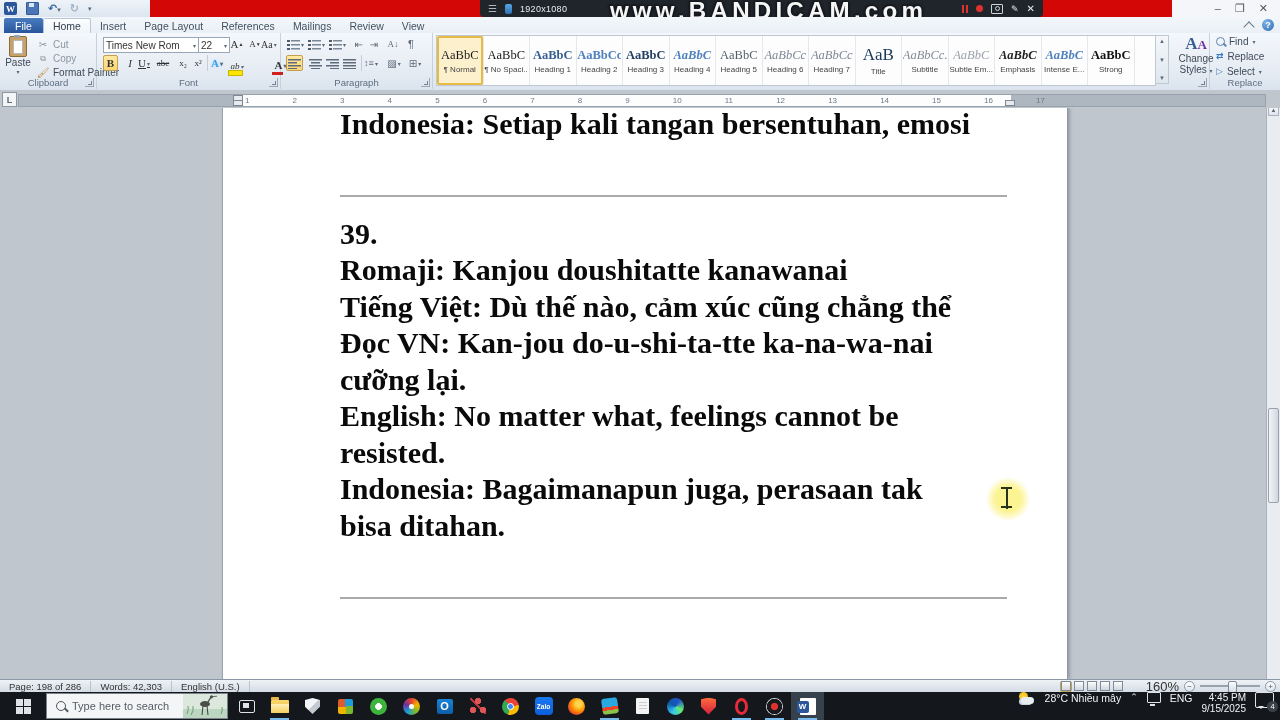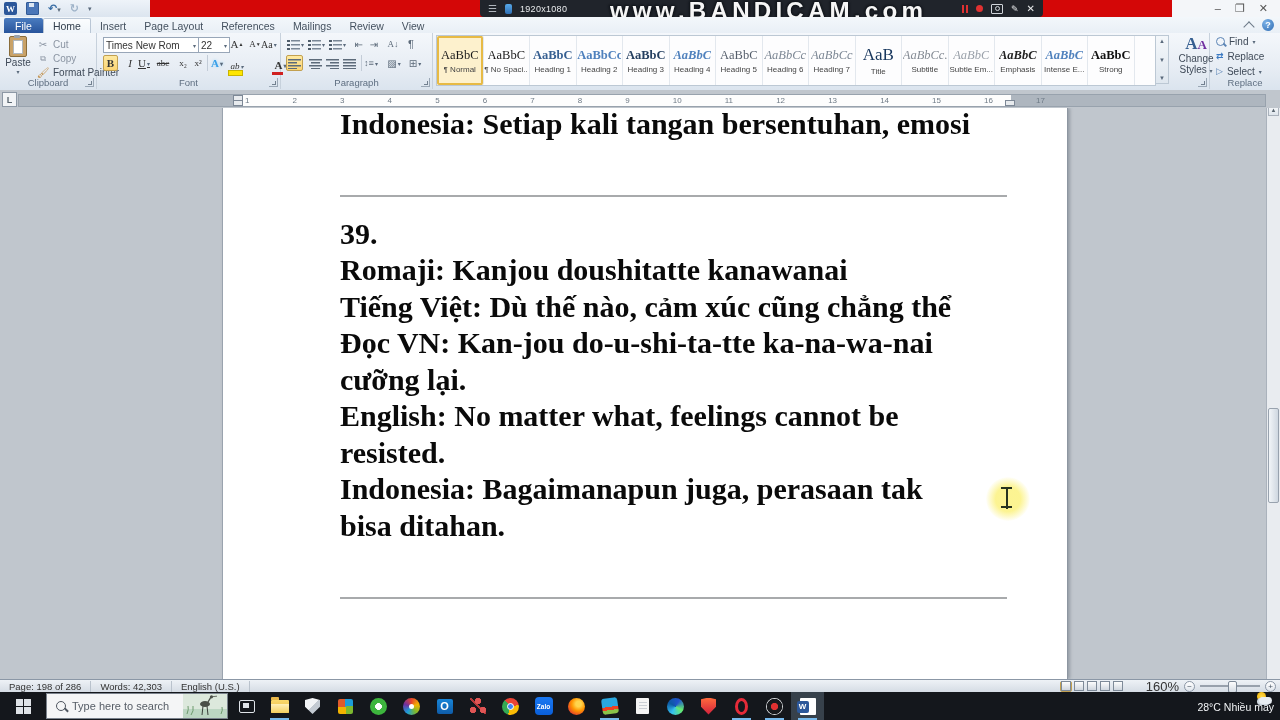--- a/index.html
+++ b/index.html
@@ -199,21 +199,21 @@
   .tb-firefox .ic{width:17px;height:17px;margin:1px auto;border-radius:50%;background:radial-gradient(circle at 62% 35%,#ffd54d 0 18%,#ff9500 45%,#e3412b 78%,#c22e8a 100%);}
   .tb-bluestacks .ic{width:16px;height:16px;margin:1.5px auto;border-radius:3px;background:linear-gradient(180deg,#2aa8e0 0 55%,#ef4323 55% 75%,#8bc34a 75%);transform:rotate(-8deg);}
   .tb-notepad .ic{width:13px;height:16px;margin:1.5px auto;background:#f4f4f4;border-radius:1px;background-image:linear-gradient(#c9ced4 0 0),linear-gradient(#c9ced4 0 0),linear-gradient(#c9ced4 0 0);background-size:8px 1px;background-position:2.5px 4px,2.5px 7px,2.5px 10px;background-repeat:no-repeat;}
   .tb-edge .ic{width:17px;height:17px;margin:1px auto;border-radius:50%;background:conic-gradient(from 120deg,#66eb6e,#35c1f1,#0c59a4,#2052cc,#66eb6e);}
   .tb-brave .ic{width:15px;height:17px;margin:1px auto;background:linear-gradient(180deg,#ff6a3d,#d21f3c);clip-path:polygon(0 10%,50% 0,100% 10%,100% 55%,50% 100%,0 55%);}
   .tb-opera .ic{width:11px;height:15px;margin:2px auto;border:3.5px solid #e62b39;border-radius:50%;box-sizing:content-box;width:7px;height:11px;}
   .tb-bandicam .ic{width:17px;height:17px;margin:1px auto;border-radius:50%;background:radial-gradient(circle,#e03131 0 28%,#17191d 32% 62%,#d8dbde 66% 82%,#17191d 85%);}
   .tb-word .ic{width:16px;height:17px;margin:1px auto;background:#fff;border-radius:1px;}
   .tb-word .ic::after{content:"W";position:absolute;left:-3px;top:3px;width:12px;height:12px;background:#2b579a;border-radius:2px;color:#fff;font-size:8px;font-weight:bold;display:flex;align-items:center;justify-content:center;font-style:normal;}
   
-  .tray{position:absolute;right:0;top:0;height:28px;display:flex;align-items:flex-end;gap:9px;padding-right:6px;color:#f2f4f6;font-size:10.5px;flex-direction:column;}
+  .tray{position:absolute;right:0;top:0;height:28px;display:flex;align-items:flex-start;gap:9px;padding-right:6px;color:#f2f4f6;font-size:10.5px;}
   .weather-ic{width:18px;height:14px;position:relative;}
   .weather-ic::before{content:"";position:absolute;left:1px;top:0;width:9px;height:9px;border-radius:50%;background:radial-gradient(circle,#ffd94d,#f2b200);}
   .weather-ic::after{content:"";position:absolute;left:3px;top:5px;width:13px;height:7px;border-radius:6px;background:#e8edf2;box-shadow:-2px 1px 0 #cdd6de;}
   .tray-caret{color:#dfe3e8;font-size:9px;}
   .net-ic{width:12px;height:9px;border:1.5px solid #dfe3e8;border-radius:1px;position:relative;}
   .net-ic::after{content:"";position:absolute;left:2px;bottom:-4px;width:5px;height:2px;background:#dfe3e8;}
   .clock{text-align:right;font-size:10px;line-height:11px;}
   .notif{width:17px;height:14px;border:1.5px solid #dfe3e8;border-radius:2px;position:relative;}
   .notif::before{content:"";position:absolute;left:2px;bottom:-5px;width:0;height:0;border:3px solid transparent;border-top-color:#dfe3e8;}
   .notif-badge{position:absolute;right:-5px;bottom:-5px;width:11px;height:11px;border-radius:50%;background:#3a4048;color:#fff;font-size:7.5px;display:flex;align-items:center;justify-content:center;}

